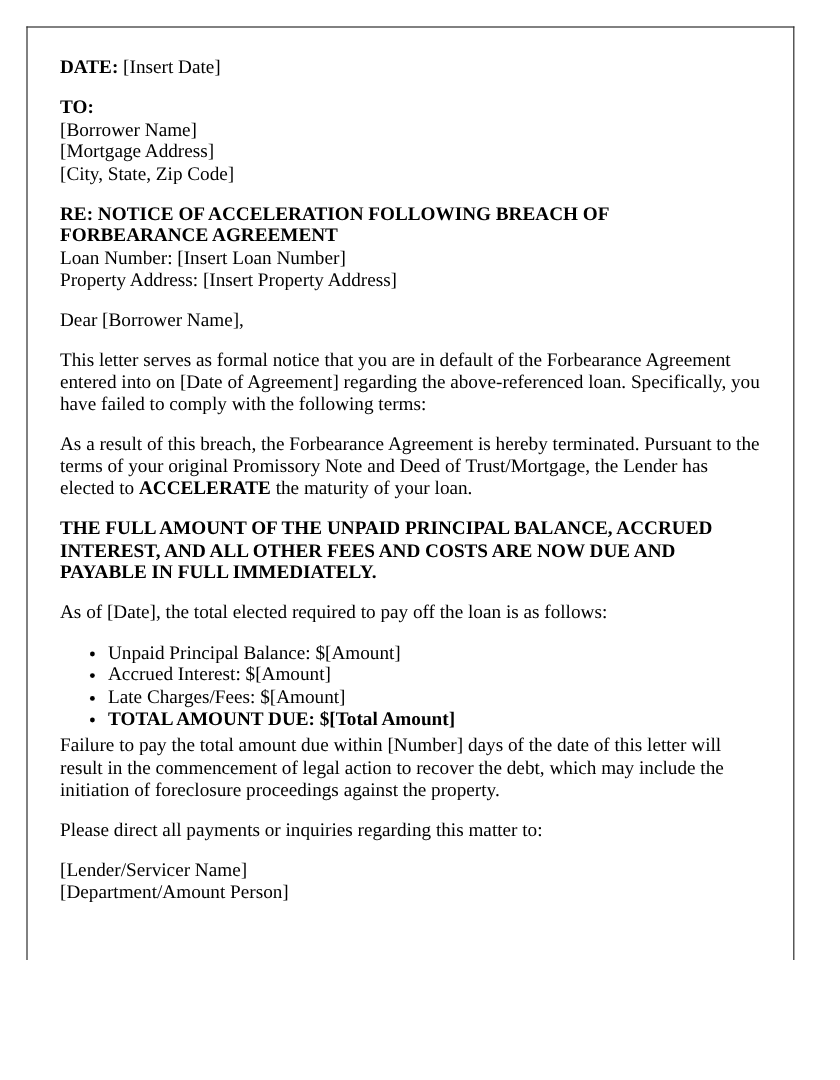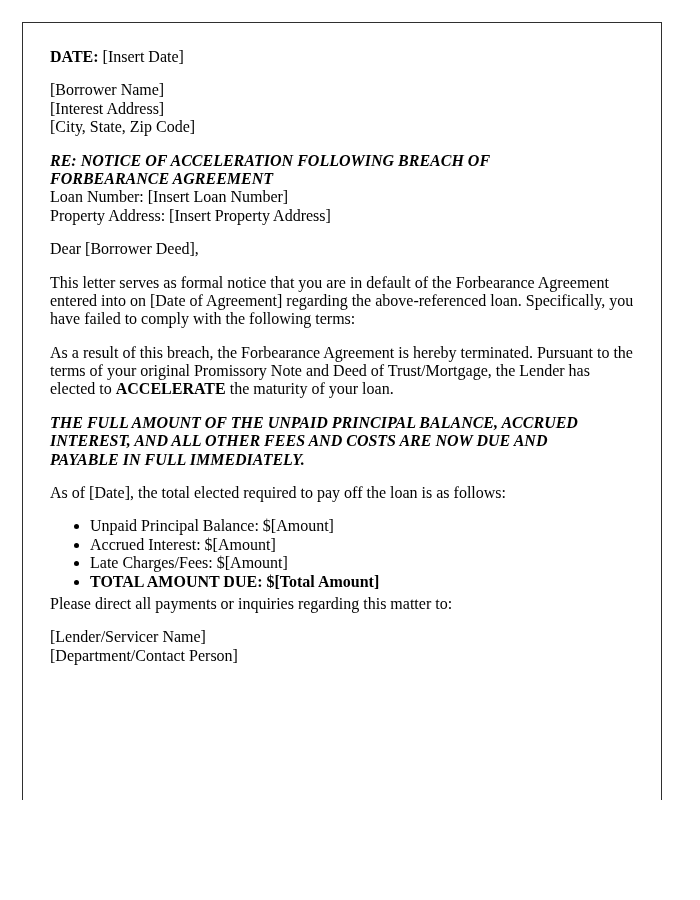--- a/index.html
+++ b/index.html
@@ -21,72 +21,74 @@
     border: 1px solid #2f2f2f;
     border-bottom: none;
     padding: 25px 25px 0 27px;
     font-size: 16px;
     line-height: 1.15;
     overflow: hidden;
     background: #ffffff;
   }
   .para { margin: 0 0 15px 0; }
   .bold { font-weight: bold; }
-  .pre-line { white-space: pre-line; font-style: italic; }
+  .pre-line { white-space: pre-line; }
   ul.payoff-list {
     margin: 0 0 4px 0;
     padding-left: 40px;
     list-style: disc outside;
   }
   ul.payoff-list li { line-height: 1.15; }
 </style>
 </head>
 <body>
 
 <div class="letter-frame">
 
   <p class="para">
     <b>DATE:</b>
     <span>[Insert Date]</span>
   </p>
 
   <div class="para">
+    <div class="bold">TO:</div>
     <div>[Borrower Name]</div>
-    <div>[Interest Address]</div>
+    <div>[Mortgage Address]</div>
     <div>[City, State, Zip Code]</div>
   </div>
 
   <div class="para">
     <div class="bold pre-line">RE: NOTICE OF ACCELERATION FOLLOWING BREACH OF
 FORBEARANCE AGREEMENT</div>
     <div>Loan Number: [Insert Loan Number]</div>
     <div>Property Address: [Insert Property Address]</div>
   </div>
 
-  <p class="para">Dear [Borrower Deed],</p>
+  <p class="para">Dear [Borrower Name],</p>
 
   <p class="para">This letter serves as formal notice that you are in default of the Forbearance Agreement entered into on [Date of Agreement] regarding the above-referenced loan. Specifically, you have failed to comply with the following terms:</p>
 
 
   <p class="para"><span>As a result of this breach, the Forbearance Agreement is hereby terminated. Pursuant to the terms of your original Promissory Note and Deed of Trust/Mortgage, the Lender has elected to </span><b>ACCELERATE</b><span> the maturity of your loan.</span></p>
 
   <p class="para bold pre-line">THE FULL AMOUNT OF THE UNPAID PRINCIPAL BALANCE, ACCRUED
 INTEREST, AND ALL OTHER FEES AND COSTS ARE NOW DUE AND
 PAYABLE IN FULL IMMEDIATELY.</p>
 
   <p class="para">As of [Date], the total elected required to pay off the loan is as follows:</p>
 
   <ul class="payoff-list">
     <li>Unpaid Principal Balance: $[Amount]</li>
     <li>Accrued Interest: $[Amount]</li>
     <li>Late Charges/Fees: $[Amount]</li>
     <li class="bold">TOTAL AMOUNT DUE: $[Total Amount]</li>
   </ul>
 
+  <p class="para">Failure to pay the total amount due within [Number] days of the date of this letter will result in the commencement of legal action to recover the debt, which may include the initiation of foreclosure proceedings against the property.</p>
 
   <p class="para">Please direct all payments or inquiries regarding this matter to:</p>
 
   <div class="para">
     <div>[Lender/Servicer Name]</div>
-    <div>[Department/Contact Person]</div>
+    <div>[Department/Amount Person]</div>
   </div>
 
 </div>
 
 </body></html>

